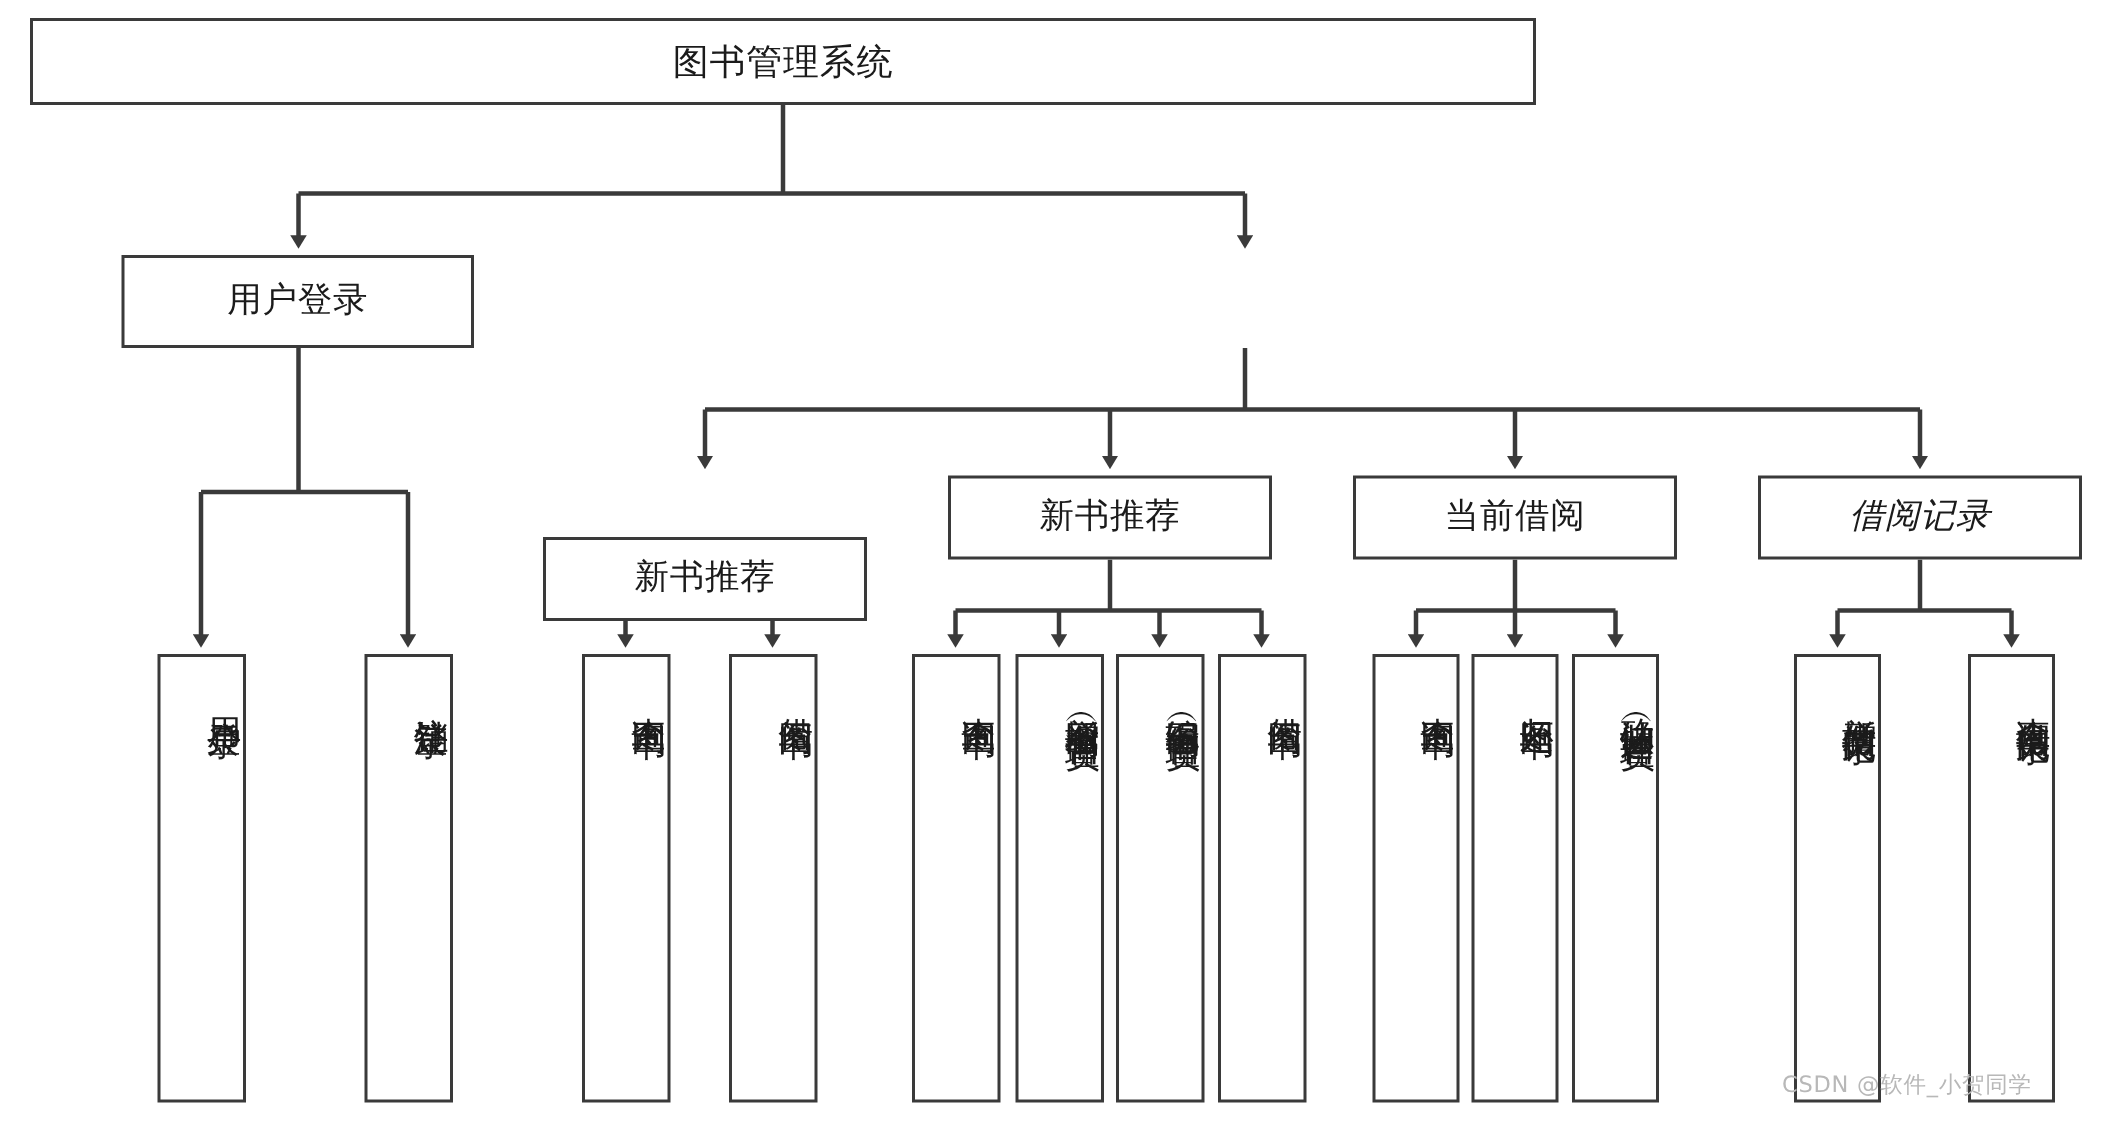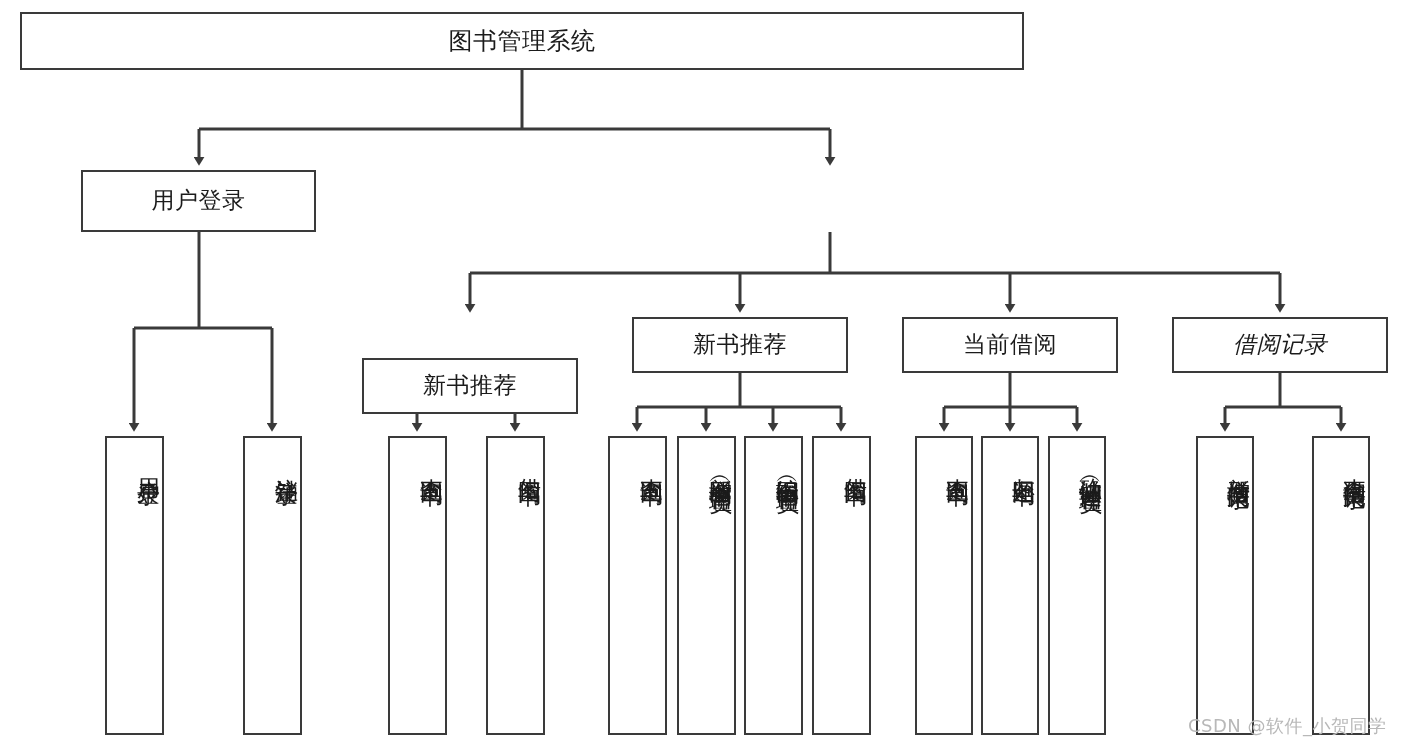--- a/index.html
+++ b/index.html
@@ -54,21 +54,21 @@
   }
   .node-v > span {
     writing-mode: vertical-rl;
     text-orientation: upright;
     display: block;
     width: 100%;
     text-align: left;
   }
   .watermark {
     position: absolute;
-    font-size: 18px;
+    font-size: 15px;
     color: #b8b8b8;
     white-space: nowrap;
     letter-spacing: 0.5px;
   }
 </style>
 </head>
 <body>
 
 <div id="canvas">
 

